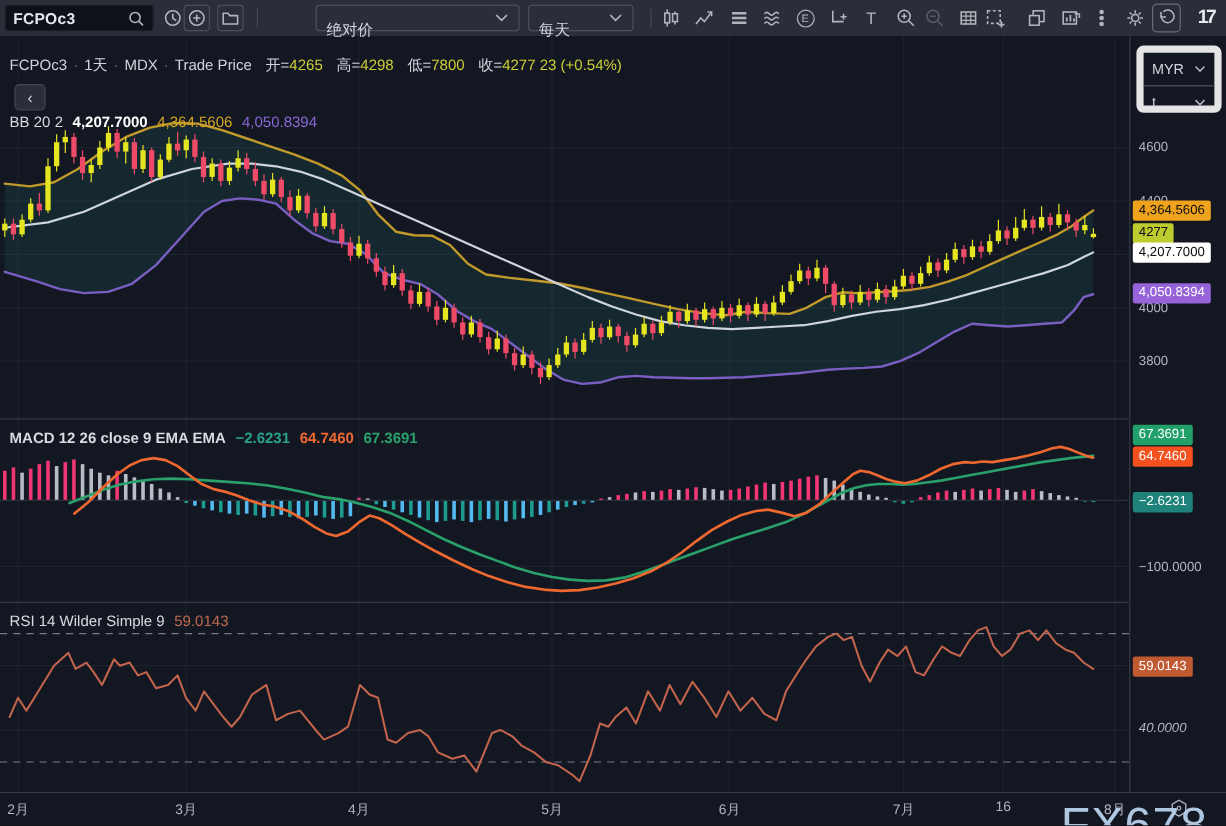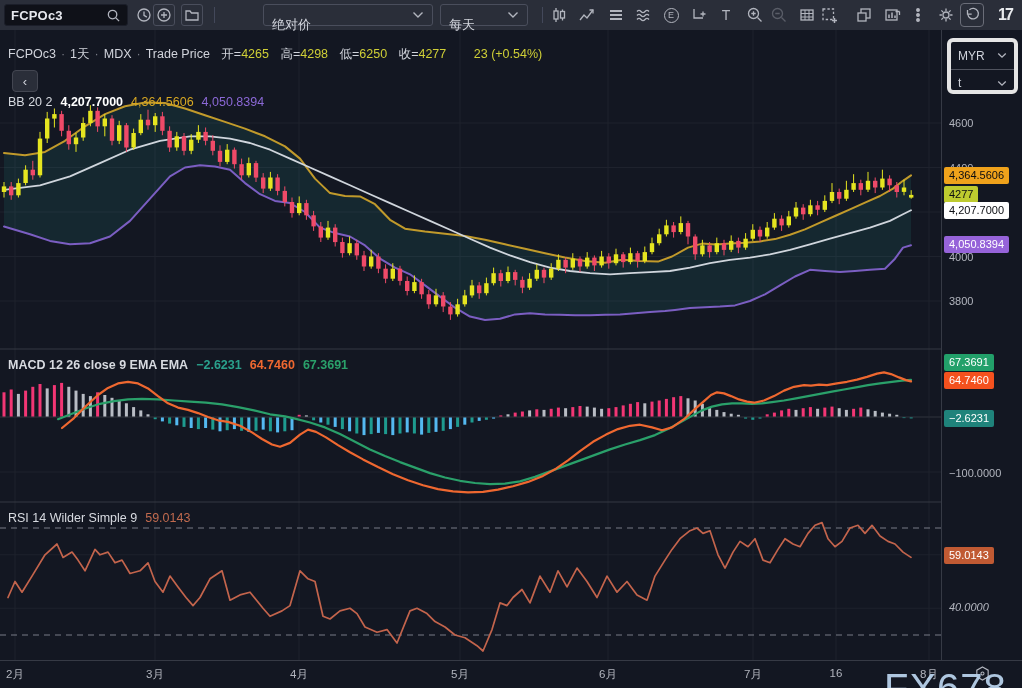--- a/index.html
+++ b/index.html
@@ -66,21 +66,21 @@
     position:absolute; left:941px; top:30px; width:81px; height:630px;
     border-left:1px solid #363a45; background:#131722; cursor:ns-resize;
   }
   .axis-tick { position:absolute; left:7px; font-size:11px; color:#b2b5be; }
   .axis-badge {
     position:absolute; left:2px; height:17px; line-height:17px; padding:0 5px;
     font-size:11px; border-radius:2px; white-space:nowrap;
   }
   #currency-box {
     position:absolute; left:5px; top:8px; width:71px; height:56px;
-    border:4px solid #e5e5e5; border-radius:6px; font-size:12px; color:#d1d4dc;
+    border:6px solid #e5e5e5; border-radius:6px; font-size:12px; color:#d1d4dc;
   }
   #currency-box .cur-row { height:27px; display:flex; align-items:center; padding:0 7px; cursor:pointer; }
   #currency-box .cur-row + .cur-row { border-top:1px solid #50535e; }
   #currency-box .cur-row span { flex:1; }
   
   #time-axis {
     position:absolute; left:0; top:660px; width:1022px; height:28px;
     border-top:1px solid #363a45; background:#131722; cursor:ew-resize;
   }
   .time-label { position:absolute; top:6px; transform:translateX(-50%); font-size:11.5px; color:#b2b5be; }
@@ -656,23 +656,23 @@
         <polyline points="8,567.5 15,551.5 22,562.2 32,546.1 45,524.8 57,514.0 63,527.4 72,522.1 78,530.1 85,540.8 95,519.4 100,524.8 108,522.1 115,532.8 122,530.1 130,543.5 140,540.8 148,532.8 155,551.5 163,562.2 170,546.1 178,556.9 186,567.5 193,575.6 200,567.5 210,548.8 222,540.8 230,570.2 240,564.9 250,562.2 263,578.3 270,586.3 282,580.9 290,575.6 300,540.8 308,548.8 315,551.5 323,586.3 330,589.0 340,580.9 350,578.3 357,583.6 365,597.0 377,602.3 387,599.6 397,613.0 410,580.9 417,578.3 427,583.6 435,591.6 445,597.0 455,605.0 465,607.7 477,615.7 483,621.0 492,599.6 500,572.9 507,575.6 513,567.5 522,559.5 530,572.9 540,546.1 550,562.2 558,540.8 567,556.9 577,538.1 587,551.5 597,567.5 607,546.1 617,562.2 627,551.5 637,564.9 647,570.2 655,546.1 665,530.1 672,519.4 680,508.7 690,500.7 697,498.0 703,503.4 710,500.7 718,524.8 725,538.1 733,522.1 740,511.4 748,516.7 755,508.7 763,530.1 770,532.8 778,519.4 785,508.7 793,514.0 800,516.7 808,503.4 815,495.3 822,492.6 828,508.7 835,516.7 842,511.4 850,498.0 858,495.3 865,503.4 872,495.3 880,506.0 888,511.4 895,514.0 903,522.1 911,527.4" fill="none" stroke="#c3644c" stroke-width="1.7" stroke-linejoin="round" stroke-linecap="round"></polyline>
         <line x1="0" y1="319" x2="941" y2="319" stroke="#343843" stroke-width="1"></line>
         <line x1="0" y1="472" x2="941" y2="472" stroke="#343843" stroke-width="1"></line>
       </svg>
     </div>
 
   <div id="symbol-row">
     <span>FCPOc3</span><span class="dot">·</span><span>1天</span><span class="dot">·</span><span>MDX</span><span class="dot">·</span><span>Trade Price</span>
     <span class="lbl">开=</span><span class="yellow">4265</span>
     <span class="lbl">高=</span><span class="yellow">4298</span>
-    <span class="lbl">低=</span><span class="yellow">6250</span>
+    <span class="lbl">低=</span><span class="yellow">7800</span>
     <span class="lbl">收=</span><span class="yellow">4277</span>
-    <span class="yellow" style="margin-left:24px">23 (+0.54%)</span>
+    <span class="yellow" style="margin-left:0">23 (+0.54%)</span>
   </div>
 
   <div id="back-btn">‹</div>
 
   <div class="ind-row" id="bb-row">
     <span>BB 20 2</span><span class="basis">4,207.7000</span><span class="upper">4,364.5606</span><span class="lower">4,050.8394</span>
   </div>
 
   <div class="ind-row" id="macd-row">
     <span>MACD 12 26 close 9 EMA EMA</span><span class="hist">−2.6231</span><span class="signal">64.7460</span><span class="macd">67.3691</span>

